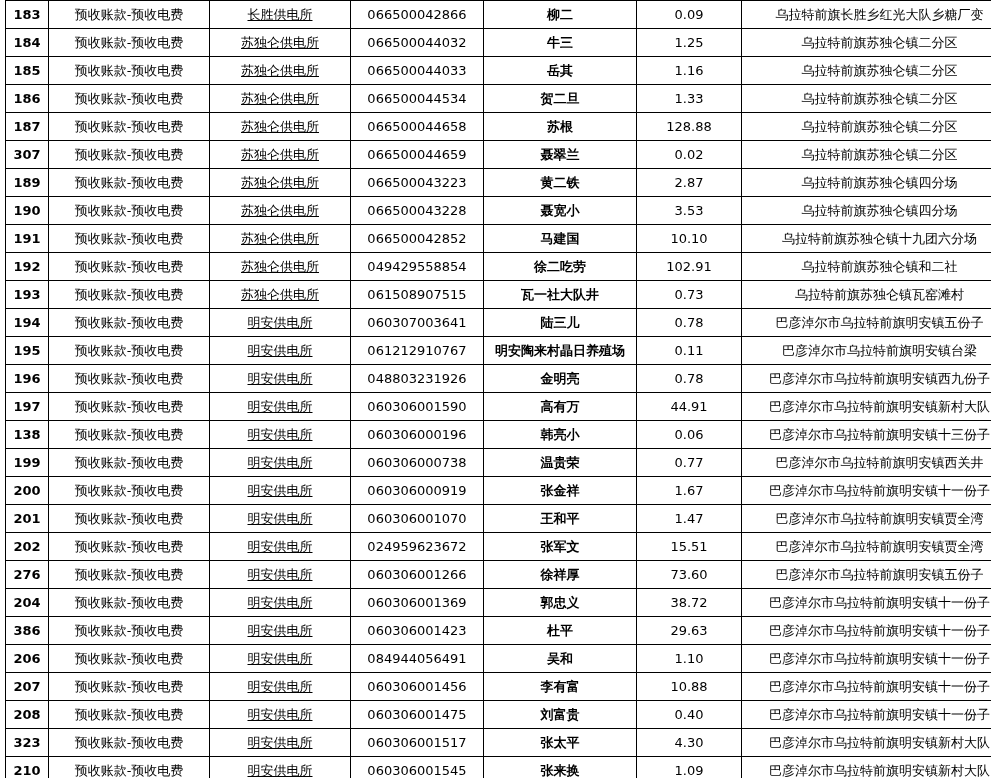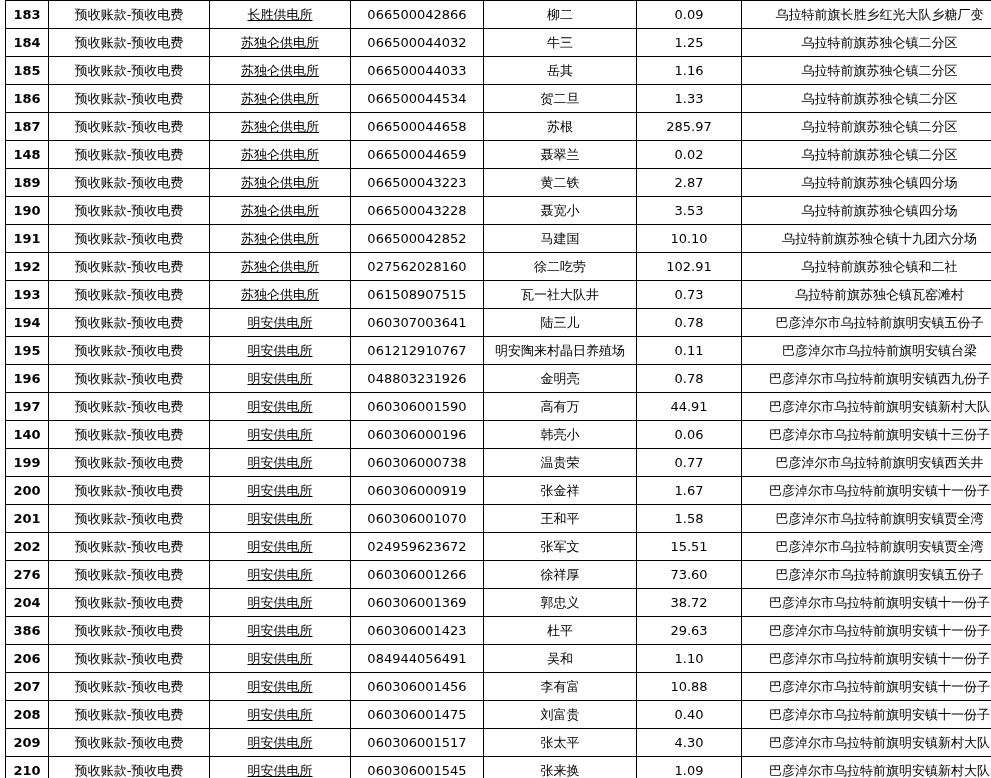--- a/index.html
+++ b/index.html
@@ -29,21 +29,21 @@
     color: #000000;
     white-space: nowrap;
     overflow: hidden;
     text-align: center;
     vertical-align: middle;
   }
   td.c-idx   { width: 38px; font-weight: bold; }
   td.c-acct  { width: 156px; }
   td.c-office{ width: 136px; text-decoration: underline; }
   td.c-num   { width: 128px; }
-  td.c-name  { width: 148px; }
+  td.c-name  { width: 148px; font-weight: bold; }
   td.c-amt   { width: 100px; text-align: center; }
   td.c-org   { width: 271px; }
   .shrink { font-size: 11.5px; }
 </style>
 </head>
 <body>
 
 <table class="ledger">
   <tbody>
       <tr>
@@ -81,25 +81,25 @@
         <td class="c-name">贺二旦</td>
         <td class="c-amt">1.33</td>
         <td class="c-org">乌拉特前旗苏独仑镇二分区</td>
       </tr>
       <tr>
         <td class="c-idx">187</td>
         <td class="c-acct">预收账款-预收电费</td>
         <td class="c-office">苏独仑供电所</td>
         <td class="c-num">066500044658</td>
         <td class="c-name">苏根</td>
-        <td class="c-amt">285.97</td>
-        <td class="c-org">乌拉特前旗苏独仑镇二分区</td>
-      </tr>
-      <tr>
-        <td class="c-idx">148</td>
+        <td class="c-amt">128.88</td>
+        <td class="c-org">乌拉特前旗苏独仑镇二分区</td>
+      </tr>
+      <tr>
+        <td class="c-idx">307</td>
         <td class="c-acct">预收账款-预收电费</td>
         <td class="c-office">苏独仑供电所</td>
         <td class="c-num">066500044659</td>
         <td class="c-name">聂翠兰</td>
         <td class="c-amt">0.02</td>
         <td class="c-org">乌拉特前旗苏独仑镇二分区</td>
       </tr>
       <tr>
         <td class="c-idx">189</td>
         <td class="c-acct">预收账款-预收电费</td>
@@ -124,21 +124,21 @@
         <td class="c-office">苏独仑供电所</td>
         <td class="c-num">066500042852</td>
         <td class="c-name">马建国</td>
         <td class="c-amt">10.10</td>
         <td class="c-org">乌拉特前旗苏独仑镇十九团六分场</td>
       </tr>
       <tr>
         <td class="c-idx">192</td>
         <td class="c-acct">预收账款-预收电费</td>
         <td class="c-office">苏独仑供电所</td>
-        <td class="c-num">027562028160</td>
+        <td class="c-num">049429558854</td>
         <td class="c-name">徐二吃劳</td>
         <td class="c-amt">102.91</td>
         <td class="c-org">乌拉特前旗苏独仑镇和二社</td>
       </tr>
       <tr>
         <td class="c-idx">193</td>
         <td class="c-acct">预收账款-预收电费</td>
         <td class="c-office">苏独仑供电所</td>
         <td class="c-num">061508907515</td>
         <td class="c-name">瓦一社大队井</td>
@@ -175,21 +175,21 @@
       <tr>
         <td class="c-idx">197</td>
         <td class="c-acct">预收账款-预收电费</td>
         <td class="c-office">明安供电所</td>
         <td class="c-num">060306001590</td>
         <td class="c-name">高有万</td>
         <td class="c-amt">44.91</td>
         <td class="c-org shrink">巴彦淖尔市乌拉特前旗明安镇新村大队</td>
       </tr>
       <tr>
-        <td class="c-idx">140</td>
+        <td class="c-idx">138</td>
         <td class="c-acct">预收账款-预收电费</td>
         <td class="c-office">明安供电所</td>
         <td class="c-num">060306000196</td>
         <td class="c-name">韩亮小</td>
         <td class="c-amt">0.06</td>
         <td class="c-org shrink">巴彦淖尔市乌拉特前旗明安镇十三份子</td>
       </tr>
       <tr>
         <td class="c-idx">199</td>
         <td class="c-acct">预收账款-预收电费</td>
@@ -207,21 +207,21 @@
         <td class="c-name">张金祥</td>
         <td class="c-amt">1.67</td>
         <td class="c-org shrink">巴彦淖尔市乌拉特前旗明安镇十一份子</td>
       </tr>
       <tr>
         <td class="c-idx">201</td>
         <td class="c-acct">预收账款-预收电费</td>
         <td class="c-office">明安供电所</td>
         <td class="c-num">060306001070</td>
         <td class="c-name">王和平</td>
-        <td class="c-amt">1.58</td>
+        <td class="c-amt">1.47</td>
         <td class="c-org">巴彦淖尔市乌拉特前旗明安镇贾全湾</td>
       </tr>
       <tr>
         <td class="c-idx">202</td>
         <td class="c-acct">预收账款-预收电费</td>
         <td class="c-office">明安供电所</td>
         <td class="c-num">024959623672</td>
         <td class="c-name">张军文</td>
         <td class="c-amt">15.51</td>
         <td class="c-org">巴彦淖尔市乌拉特前旗明安镇贾全湾</td>
@@ -274,21 +274,21 @@
       <tr>
         <td class="c-idx">208</td>
         <td class="c-acct">预收账款-预收电费</td>
         <td class="c-office">明安供电所</td>
         <td class="c-num">060306001475</td>
         <td class="c-name">刘富贵</td>
         <td class="c-amt">0.40</td>
         <td class="c-org shrink">巴彦淖尔市乌拉特前旗明安镇十一份子</td>
       </tr>
       <tr>
-        <td class="c-idx">209</td>
+        <td class="c-idx">323</td>
         <td class="c-acct">预收账款-预收电费</td>
         <td class="c-office">明安供电所</td>
         <td class="c-num">060306001517</td>
         <td class="c-name">张太平</td>
         <td class="c-amt">4.30</td>
         <td class="c-org shrink">巴彦淖尔市乌拉特前旗明安镇新村大队</td>
       </tr>
       <tr>
         <td class="c-idx">210</td>
         <td class="c-acct">预收账款-预收电费</td>

